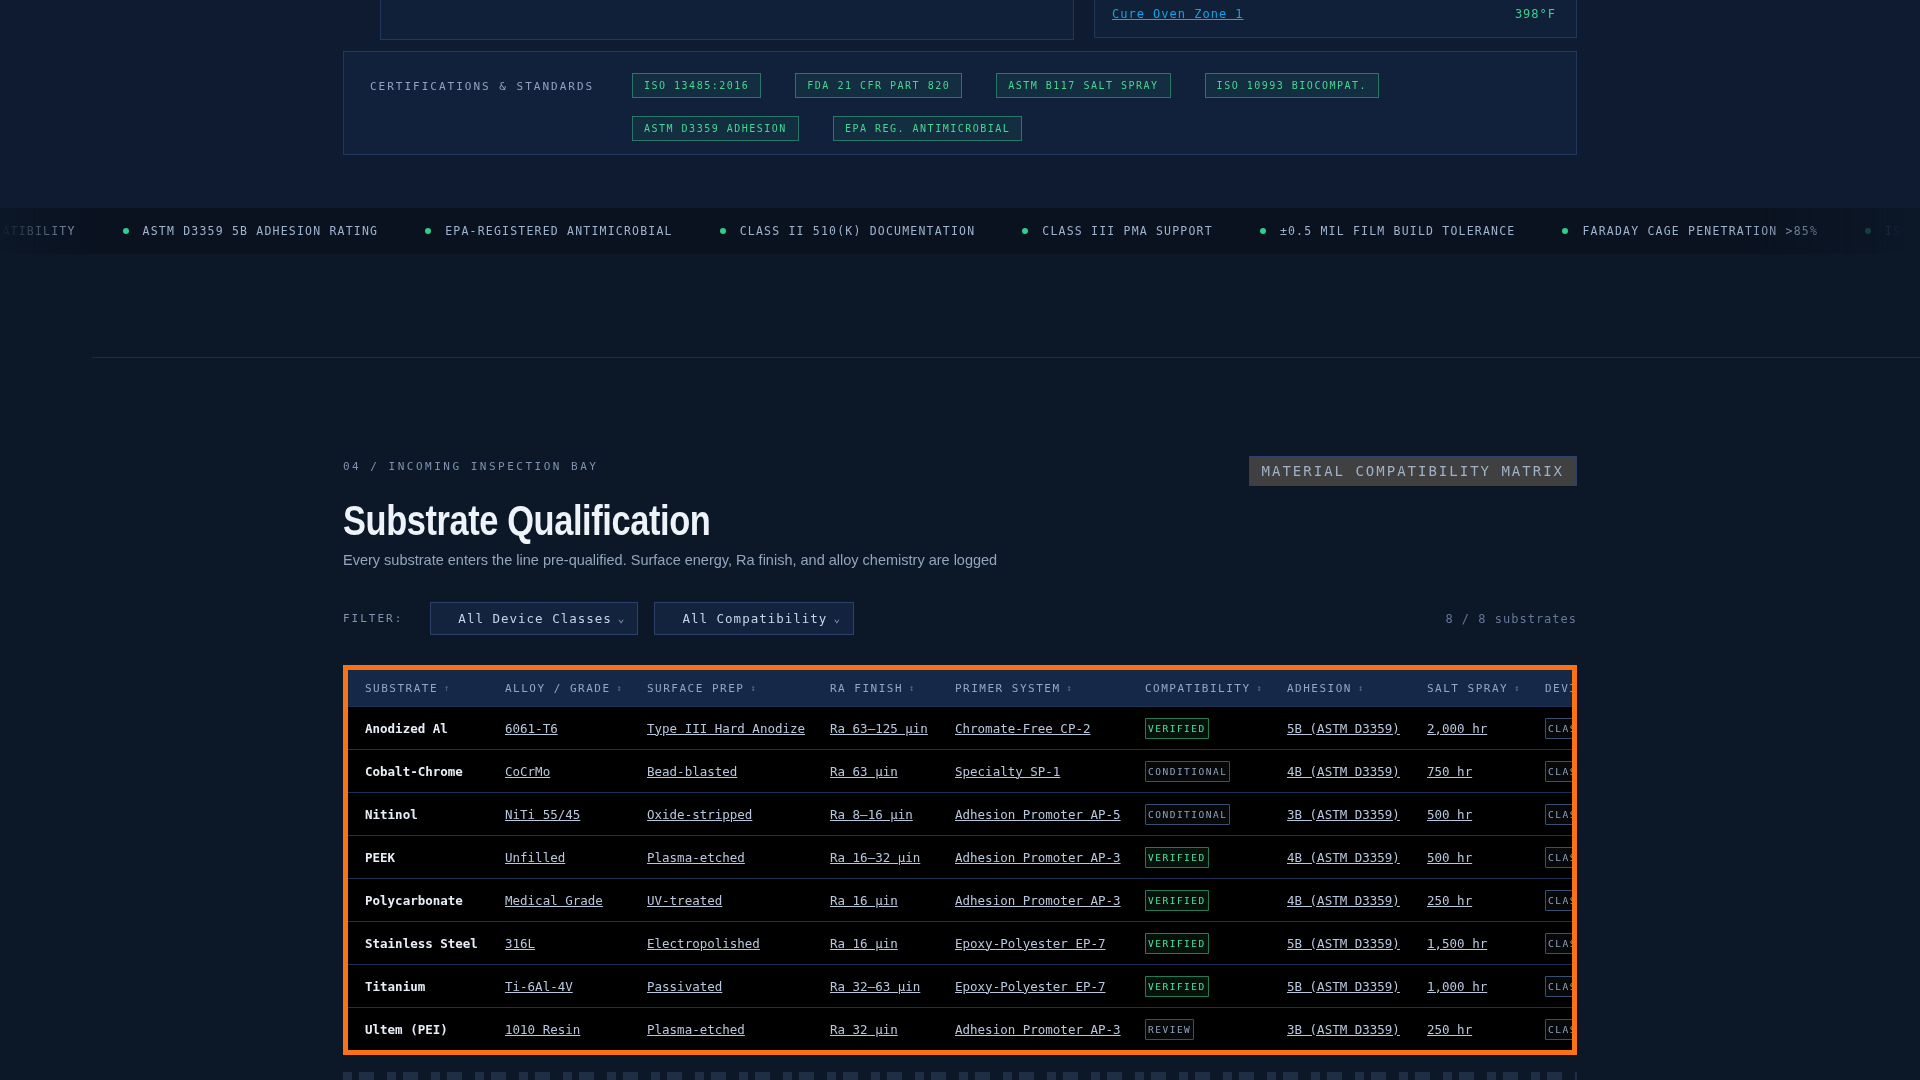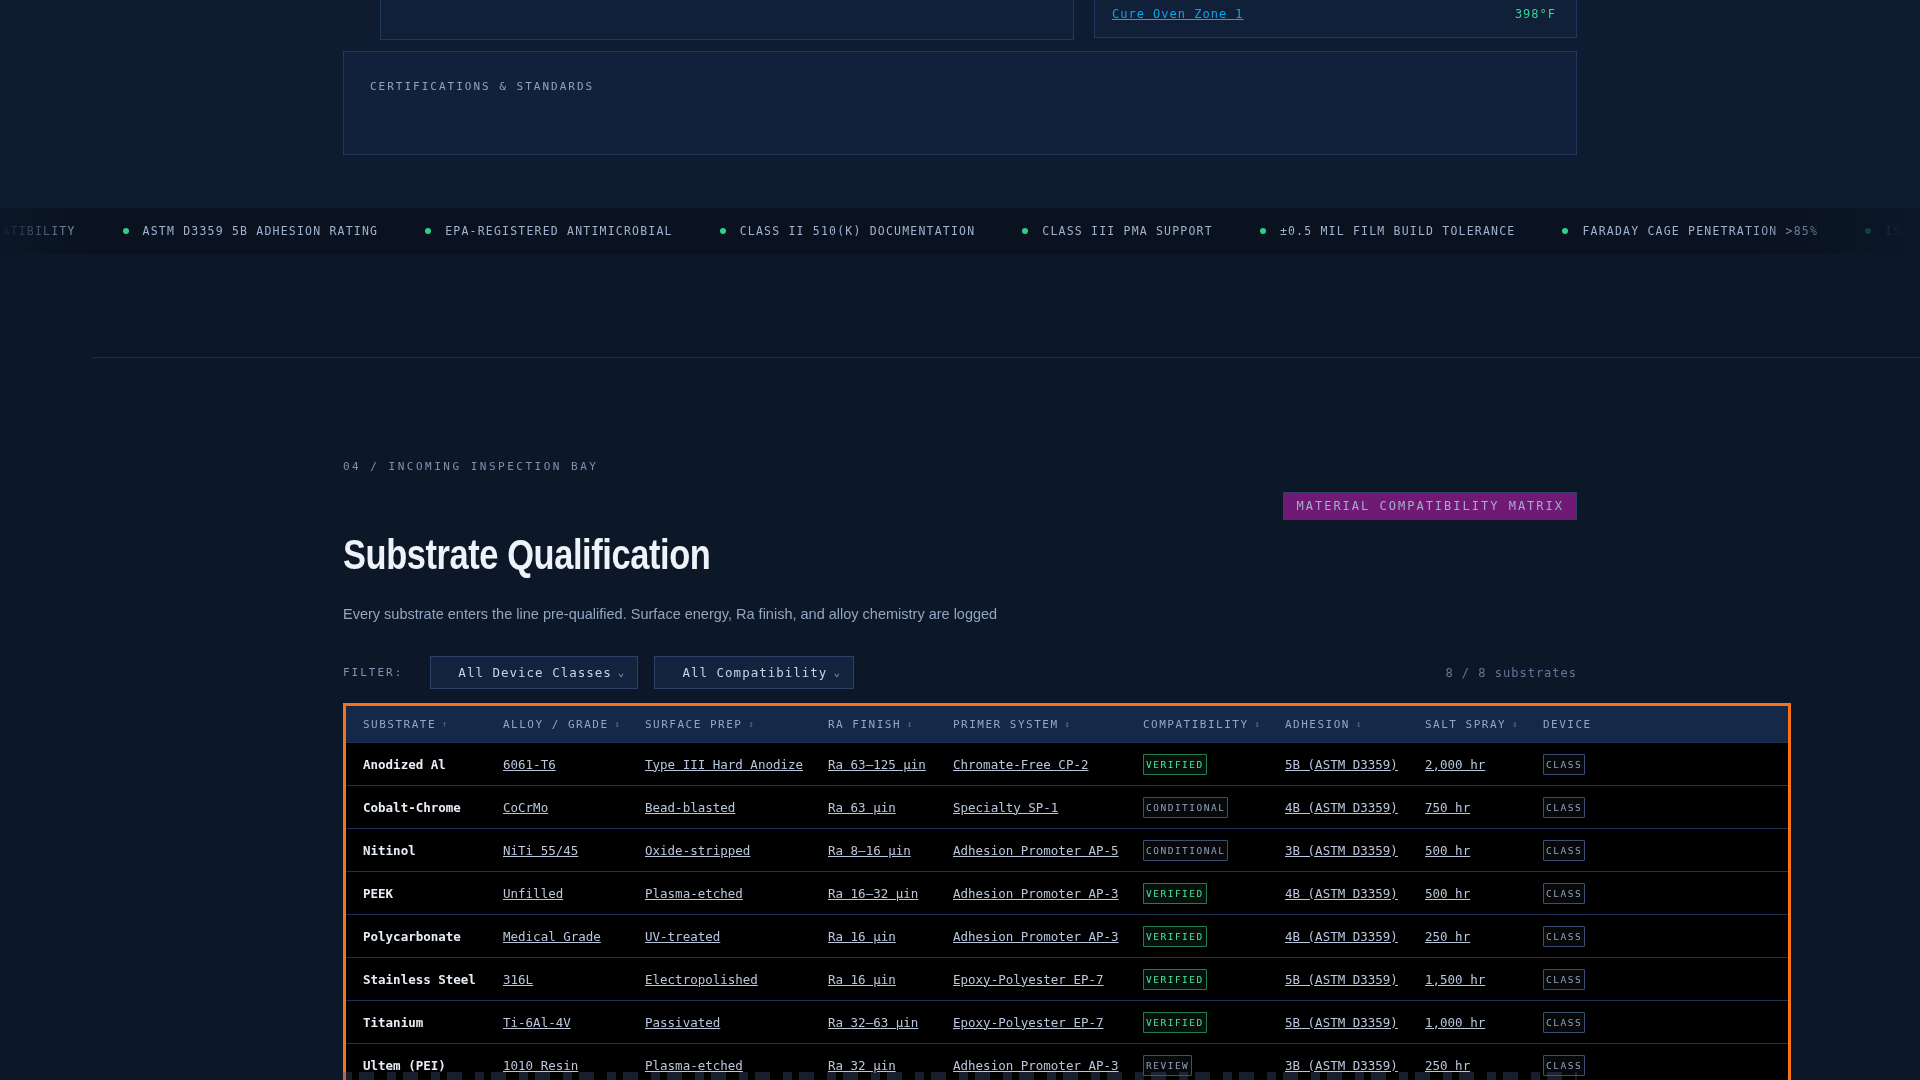--- a/index.html
+++ b/index.html
@@ -44,48 +44,48 @@
   .ticker-item:first-child .tick-dot { display:none; }
   .tick-text { font-size:11.5px; letter-spacing:1.2px; color:#9fb3cf; }
 
   .divider { position:absolute; left:92px; top:357px; width:1828px; height:1px; background:rgba(42,62,96,.55); }
 
   
   .content { position:absolute; left:343px; top:456px; width:1234px; }
   .eyebrow-row { display:flex; justify-content:space-between; align-items:flex-start; }
   .eyebrow { font-size:11px; letter-spacing:2.5px; color:#7f91b0; padding-top:4px; }
   .corner-badge {
-    border:1px solid #2c4068; background:#701a75; color:#9fb0c9;
-    font-size:12px; letter-spacing:2px; padding:6px 12px; white-space:nowrap;margin-top:36px;
+    border:1px solid #2c4068; background:#404040; color:#9fb0c9;
+    font-size:14px; letter-spacing:2px; padding:6px 12px; white-space:nowrap;
   }
   .page-title {
     margin-top:10px;
     font-family:"Liberation Sans", sans-serif;
     font-weight:bold; font-size:43px; color:#eef3fa; letter-spacing:-0.5px;
     transform:scaleX(0.80); transform-origin:left center; white-space:nowrap;
   }
   .page-desc {
-    margin-top:24px; font-family:"Liberation Sans", sans-serif;
+    margin-top:4px; font-family:"Liberation Sans", sans-serif;
     font-size:14.5px; line-height:23px; color:#93a5bf;
   }
   .page-desc span { display:block; }
 
   .filter-row { margin-top:30px; display:flex; align-items:center; }
   .filter-label { font-size:11px; letter-spacing:2px; color:#8294b2; margin-right:27px; }
   .dropdown {
     border:1px solid #2c4068; background:#13233d; color:#c6d3e8;
     font-size:12.5px; letter-spacing:1px; padding:8px 12px 8px 27px; margin-right:16px;
     display:flex; align-items:center; cursor:pointer; white-space:nowrap;
   }
   .chevron { color:#8fa3c0; font-size:11px; margin-left:6px; }
   .filter-count { margin-left:auto; font-size:12px; letter-spacing:1px; color:#64779a; }
 
   
   .table-wrap {
-    margin-top:14px; width:1448px; border:3px solid #f97316; background:#11213a; overflow:hidden;
+    margin-top:30px; width:1234px; border:5px solid #f97316; background:#11213a; overflow:hidden;
   }
   .tbl { min-width:1330px; }
   .tbl-header, .tbl-row {
     display:grid;
     grid-template-columns:140px 142px 183px 125px 190px 142px 140px 118px 150px;
   }
   .tbl-header { height:36px; background:#152848; }
   .tbl-header .cell { font-size:11px; letter-spacing:1.5px; color:#93a6c4; cursor:pointer; }
   .sort-ic { font-size:9px; color:#5a6d8e; margin-left:6px; }
   .tbl-row { height:43px; border-top:1px solid #1d3154; background:#000000; }
@@ -111,20 +111,35 @@
   <div class="top-panel left"></div>
   <div class="top-panel right">
     <div class="oven-row">
       <span class="oven-label">Cure Oven Zone 1</span>
       <span class="oven-value">398°F</span>
     </div>
   </div>
 
   <div class="certs-panel">
     <div class="certs-label">CERTIFICATIONS &amp; STANDARDS</div>
+    <div class="certs-badges">
+
+        <span class="cert-badge">ISO 13485:2016</span>
+
+        <span class="cert-badge">FDA 21 CFR PART 820</span>
+
+        <span class="cert-badge">ASTM B117 SALT SPRAY</span>
+
+        <span class="cert-badge">ISO 10993 BIOCOMPAT.</span>
+
+        <span class="cert-badge">ASTM D3359 ADHESION</span>
+
+        <span class="cert-badge">EPA REG. ANTIMICROBIAL</span>
+
+    </div>
   </div>
 </div>
 
 <div class="ticker-band">
   <div class="ticker-track">
 
       <span class="ticker-item">
 
         <span class="tick-text">COMPATIBILITY</span>
       </span>

